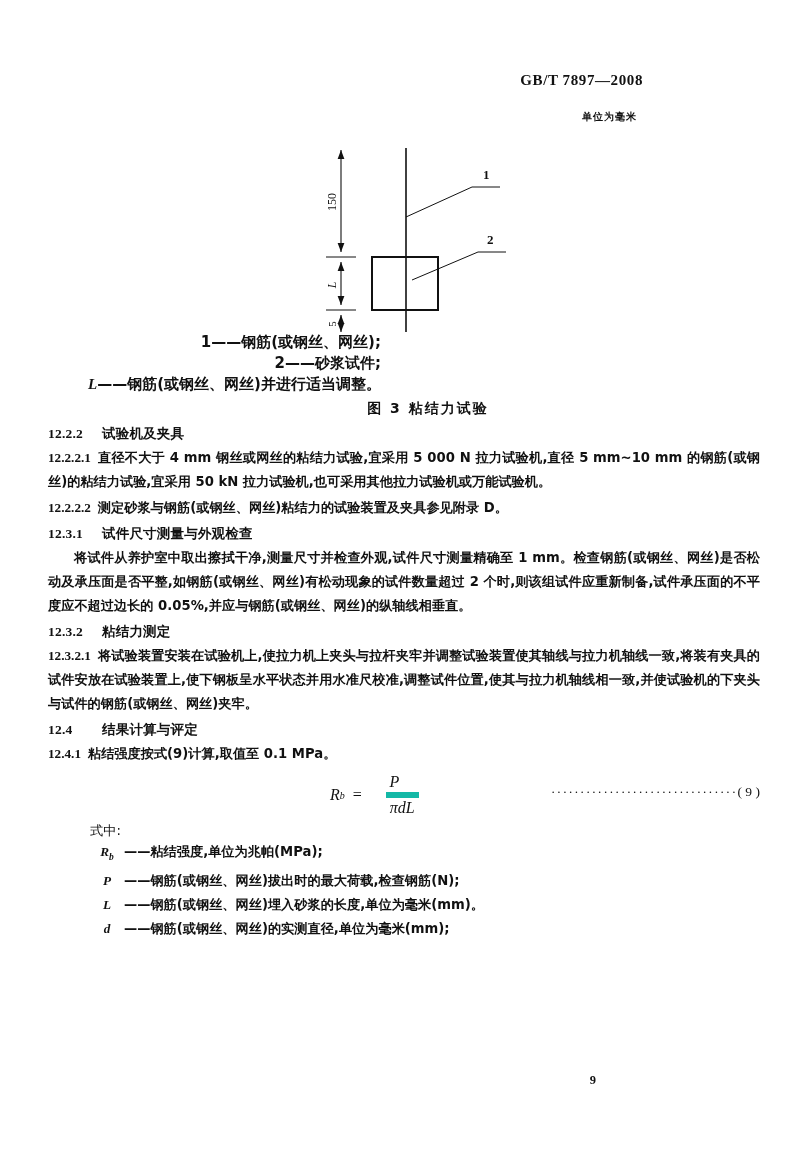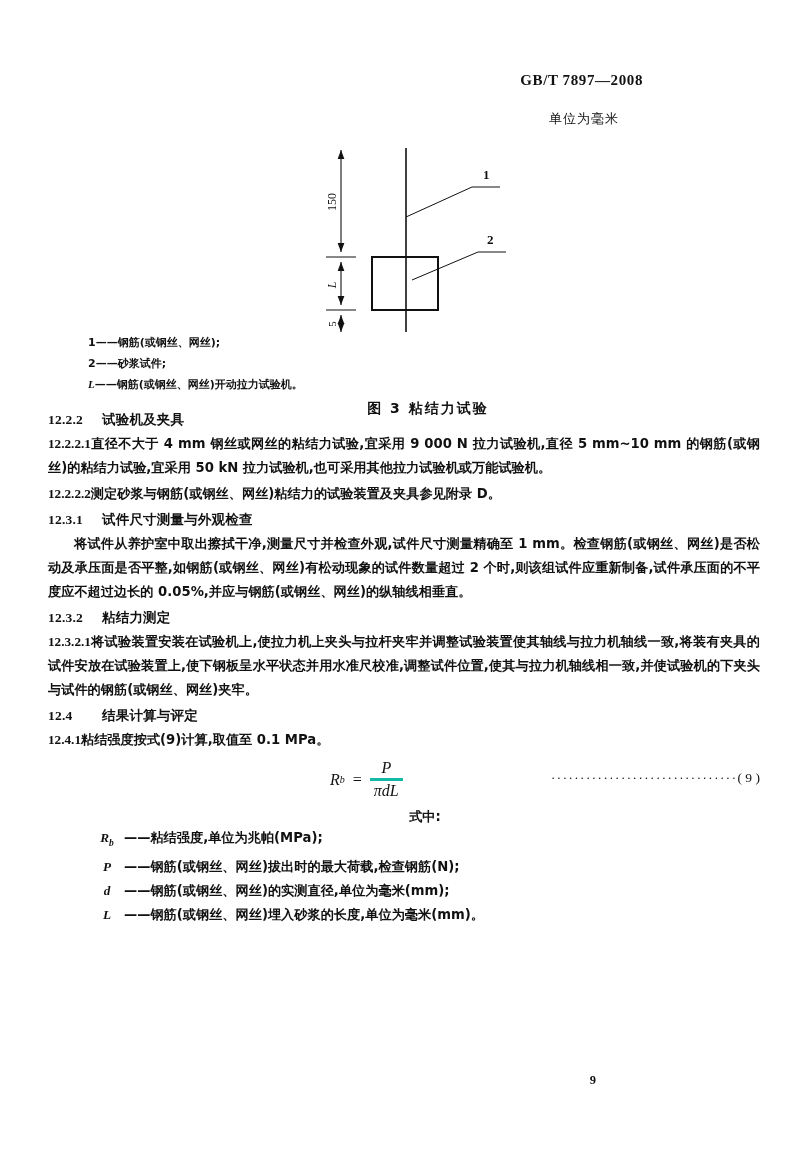--- a/index.html
+++ b/index.html
@@ -29,43 +29,44 @@
     top: 72px;
     right: 48px;
     font-size: 15px;
     letter-spacing: 0.6px;
     font-weight: bold;
     font-family: "Liberation Serif", "DejaVu Serif", serif;
   }
   .unit-note {
     position: absolute;
     top: 110px;
-    right: 72px;
-    font-size: 13px;
-    font-weight: normal;
+    right: 54px;
+    font-size: 10px;
+    font-weight: bold;
     letter-spacing: 1px;
     font-family: "DejaVu Sans", "Liberation Sans", sans-serif;
   }
   
   .figure-area {
     position: absolute;
     left: 0;
     top: 140px;
     width: 800px;
     height: 200px;
   }
   .figure-svg { display: block; }
   .fig-legend {
     position: absolute;
     left: 88px;
     top: 332px;
-    font-size: 11px;
+    font-size: 15px;
     line-height: 21px;
     font-family: "DejaVu Sans", "Liberation Sans", sans-serif;
     font-weight: bold;
+    text-align: right;
   }
   .fig-legend div { white-space: nowrap; }
   .fig-legend .sym-it {
     font-family: "Liberation Serif", "DejaVu Serif", serif;
     font-style: italic;
     font-weight: bold;
   }
   .fig-caption {
     position: absolute;
     left: 0;
@@ -75,21 +76,21 @@
     font-size: 14px;
     font-weight: bold;
     letter-spacing: 2px;
     font-family: "DejaVu Sans", "Liberation Sans", sans-serif;
     margin-left: 28px;
   }
   
   .body {
     position: absolute;
     left: 48px;
-    top: 406px;
+    top: 420px;
     width: 712px;
   }
   .clause-head {
     font-size: 13.5px;
     font-weight: bold;
     font-family: "DejaVu Sans", "Liberation Sans", sans-serif;
     margin: 5px 0 3px 0;
     letter-spacing: 0.2px;
   }
   .clause-head .num {
@@ -103,21 +104,21 @@
     line-height: 24px;
     text-align: justify;
     font-family: "DejaVu Sans", "Liberation Sans", sans-serif;
     font-weight: bold;
     margin: 2px 0 2px 0;
     letter-spacing: 0px;
   }
   .para .num {
     font-family: "Liberation Serif", "DejaVu Serif", serif;
     font-weight: bold;
-    margin-right: 0;
+    margin-right: 7px;
   }
   .para.indent { text-indent: 26px; }
   
   .formula-row {
     position: relative;
     height: 44px;
     margin: 8px 0 4px 0;
   }
   .formula {
     position: absolute;
@@ -136,41 +137,40 @@
   }
   .eq { margin: 0 8px; }
   .frac {
     display: inline-flex;
     flex-direction: column;
     align-items: center;
     vertical-align: middle;
     line-height: 1.05;
   }
   .frac .numer { padding: 0 4px 1px 4px; font-style: italic; }
-  .frac .denom { padding: 2px 4px 0 4px; border-top: 3px solid #14b8a6; font-style: italic; }
+  .frac .denom { padding: 2px 4px 0 4px; border-top: 6px solid #14b8a6; font-style: italic; margin-left: 16px; }
   .eqnum {
     position: absolute;
     right: 0;
     top: 10px;
     font-family: "Liberation Serif", "DejaVu Serif", serif;
     font-size: 13.5px;
     white-space: nowrap;
   }
   .leader {
     letter-spacing: 1.5px;
     font-size: 13px;
   }
   
   .where {
     font-size: 13.2px;
     font-family: "DejaVu Sans", "Liberation Sans", sans-serif;
-    font-weight: bold;
+    font-weight: normal;
     margin-left: 42px;
     margin-top: 2px;
-    text-align: center;
   }
   .where-item {
     font-size: 13.2px;
     line-height: 24px;
     font-family: "DejaVu Sans", "Liberation Sans", sans-serif;
     font-weight: bold;
     margin-left: 42px;
     white-space: nowrap;
   }
   .where-item .sym {
@@ -240,33 +240,33 @@
       <text x="483" y="39" font-family="'Liberation Serif', 'DejaVu Serif', serif" font-size="13" font-weight="bold" fill="#111">1</text>
 
       <polyline points="412,140 478,112 506,112" fill="none" stroke="#111" stroke-width="1"></polyline>
       <text x="487" y="104" font-family="'Liberation Serif', 'DejaVu Serif', serif" font-size="13" font-weight="bold" fill="#111">2</text>
     </svg>
   </div>
 
   <div class="fig-legend">
     <div><span>1</span><span>——</span><span>钢筋(或钢丝、网丝);</span></div>
     <div><span>2</span><span>——</span><span>砂浆试件;</span></div>
-    <div><span class="sym-it">L</span><span>——</span><span>钢筋(或钢丝、网丝)开动拉力试验机。</span></div>
+    <div><span class="sym-it">L</span><span>——</span><span>钢筋(或钢丝、网丝)并进行适当调整。</span></div>
   </div>
 
   <div class="fig-caption">图 3   粘结力试验</div>
 
   <div class="body">
 
     <div class="clause-head">
       <span class="num">12.2.2</span><span>试验机及夹具</span>
     </div>
 
     <div class="para">
-      <span class="num">12.2.2.1</span><span>直径不大于 4 mm 钢丝或网丝的粘结力试验,宜采用 9 000 N 拉力试验机,直径 5 mm~10 mm 的钢筋(或钢丝)的粘结力试验,宜采用 50 kN 拉力试验机,也可采用其他拉力试验机或万能试验机。</span>
+      <span class="num">12.2.2.1</span><span>直径不大于 4 mm 钢丝或网丝的粘结力试验,宜采用 5 000 N 拉力试验机,直径 5 mm~10 mm 的钢筋(或钢丝)的粘结力试验,宜采用 50 kN 拉力试验机,也可采用其他拉力试验机或万能试验机。</span>
     </div>
 
     <div class="para">
       <span class="num">12.2.2.2</span><span>测定砂浆与钢筋(或钢丝、网丝)粘结力的试验装置及夹具参见附录 D。</span>
     </div>
 
 
     <div class="clause-head">
       <span class="num">12.3.1</span><span>试件尺寸测量与外观检查</span>
     </div>
@@ -307,24 +307,24 @@
 
     <div class="where">式中:</div>
 
     <div class="where-item">
       <span class="lead-in sym"><span>R</span><span class="sb">b</span></span><span>——</span><span>粘结强度,单位为兆帕(MPa);</span>
     </div>
     <div class="where-item">
       <span class="lead-in sym">P</span><span>——</span><span>钢筋(或钢丝、网丝)拔出时的最大荷载,检查钢筋(N);</span>
     </div>
     <div class="where-item">
+      <span class="lead-in sym">L</span><span>——</span><span>钢筋(或钢丝、网丝)埋入砂浆的长度,单位为毫米(mm)。</span>
+    </div>
+    <div class="where-item">
       <span class="lead-in sym">d</span><span>——</span><span>钢筋(或钢丝、网丝)的实测直径,单位为毫米(mm);</span>
     </div>
-    <div class="where-item">
-      <span class="lead-in sym">L</span><span>——</span><span>钢筋(或钢丝、网丝)埋入砂浆的长度,单位为毫米(mm)。</span>
-    </div>
 
 
   </div>
 
   <div class="page-number">9</div>
 
 </div>
 
 </body></html>

